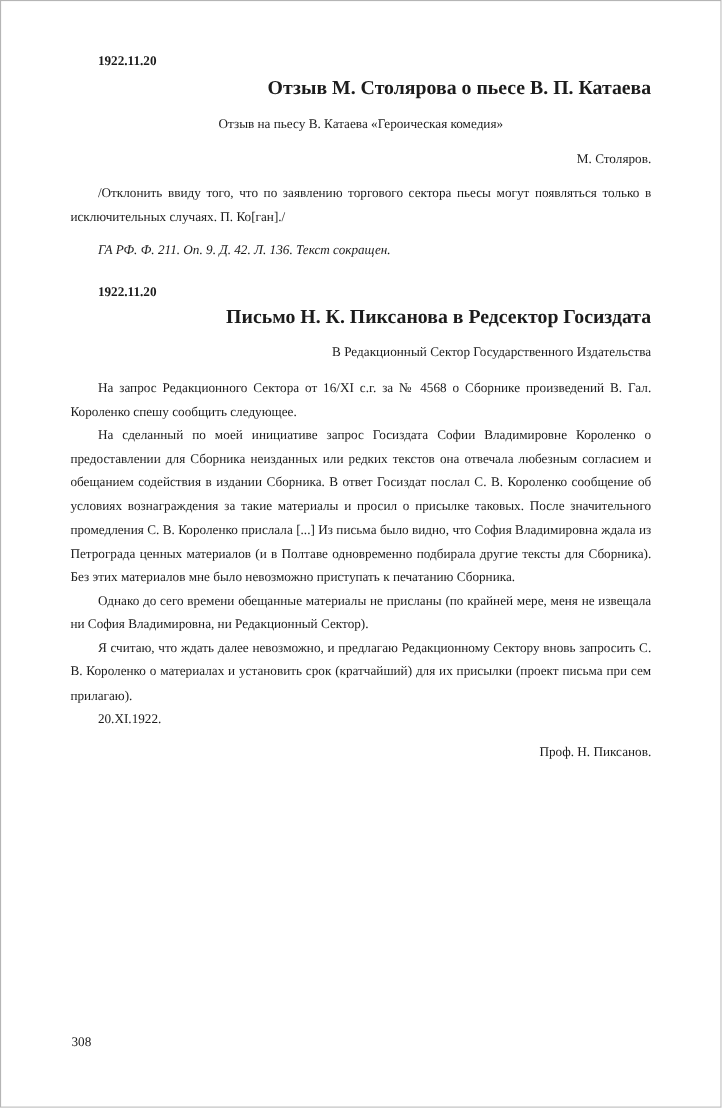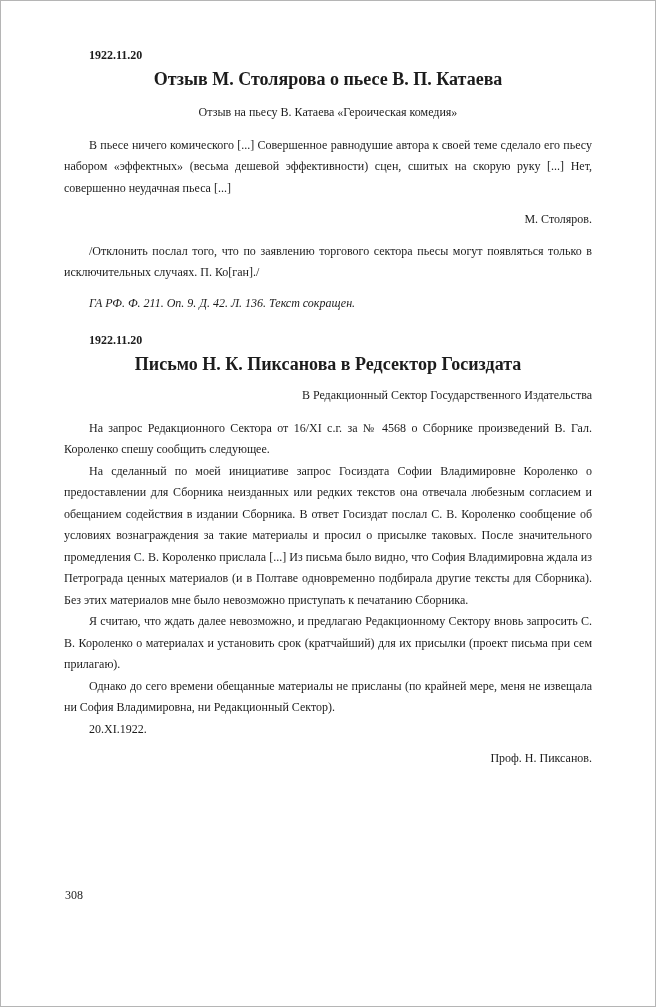--- a/index.html
+++ b/index.html
@@ -21,21 +21,21 @@
     overflow: hidden;
   }
 
   .date-heading {
     font-weight: bold;
     text-indent: 25px;
   }
 
   .title {
     font-weight: bold;
-    text-align: center;
+    text-align: right;
     margin-top: 2px;
   }
   .title-line { display: block; }
 
   .subtitle {
     text-align: center;
     margin-top: 12px;
   }
 
   .para {
@@ -70,49 +70,48 @@
   .date-line { text-indent: 25px; }
 
   .signature-2 {
     text-align: right;
     margin-top: 8px;
   }
 
   .page-number {
     position: absolute;
     left: 64px;
-    top: 884px;
+    top: 936px;
   }
 </style>
 </head>
 <body>
 
 <div class="page">
 
   <article class="entry">
     <p class="date-heading">1922.11.20</p>
     <h2 class="title">
       <span class="title-line">Отзыв М. Столярова о пьесе В. П. Катаева</span>
     </h2>
     <p class="subtitle">Отзыв на пьесу В. Катаева «Героическая комедия»</p>
-    <p class="para mt11">В пьесе ничего комического [...] Совершенное равнодушие автора к своей теме сделало его пьесу набором «эффектных» (весьма дешевой эффективности) сцен, сшитых на скорую руку [...] Нет, совершенно неудачная пьеса [...]</p>
     <p class="signature">М. Столяров.</p>
-    <p class="para resolution">/Отклонить послал того, что по заявлению торгового сектора пьесы могут появляться только в исключительных случаях. П. Ко[ган]./</p>
+    <p class="para resolution">/Отклонить ввиду того, что по заявлению торгового сектора пьесы могут появляться только в исключительных случаях. П. Ко[ган]./</p>
     <p class="reference">ГА РФ. Ф. 211. Оп. 9. Д. 42. Л. 136. Текст сокращен.</p>
   </article>
 
   <article class="entry entry-2">
     <p class="date-heading">1922.11.20</p>
     <h2 class="title">
       <span class="title-line">Письмо Н. К. Пиксанова в Редсектор Госиздата</span>
     </h2>
     <p class="addressee">В Редакционный Сектор Государственного Издательства</p>
     <p class="para mt11">На запрос Редакционного Сектора от 16/XI с.г. за № 4568 о Сборнике произведений В. Гал. Короленко спешу сообщить следующее.</p>
     <p class="para">На сделанный по моей инициативе запрос Госиздата Софии Владимировне Короленко о предоставлении для Сборника неизданных или редких текстов она отвечала любезным согласием и обещанием содействия в издании Сборника. В ответ Госиздат послал С. В. Короленко сообщение об условиях вознаграждения за такие материалы и просил о присылке таковых. После значительного промедления С. В. Короленко прислала [...] Из письма было видно, что София Владимировна ждала из Петрограда ценных материалов (и в Полтаве одновременно подбирала другие тексты для Сборника). Без этих материалов мне было невозможно приступать к печатанию Сборника.</p>
+    <p class="para">Однако до сего времени обещанные материалы не присланы (по крайней мере, меня не извещала ни София Владимировна, ни Редакционный Сектор).</p>
     <p class="para">Я считаю, что ждать далее невозможно, и предлагаю Редакционному Сектору вновь запросить С. В. Короленко о материалах и установить срок (кратчайший) для их присылки (проект письма при сем прилагаю).</p>
-    <p class="para">Однако до сего времени обещанные материалы не присланы (по крайней мере, меня не извещала ни София Владимировна, ни Редакционный Сектор).</p>
     <p class="date-line">20.XI.1922.</p>
     <p class="signature signature-2">Проф. Н. Пиксанов.</p>
   </article>
 
   <div class="page-number">308</div>
 
 </div>
 
 </body></html>

